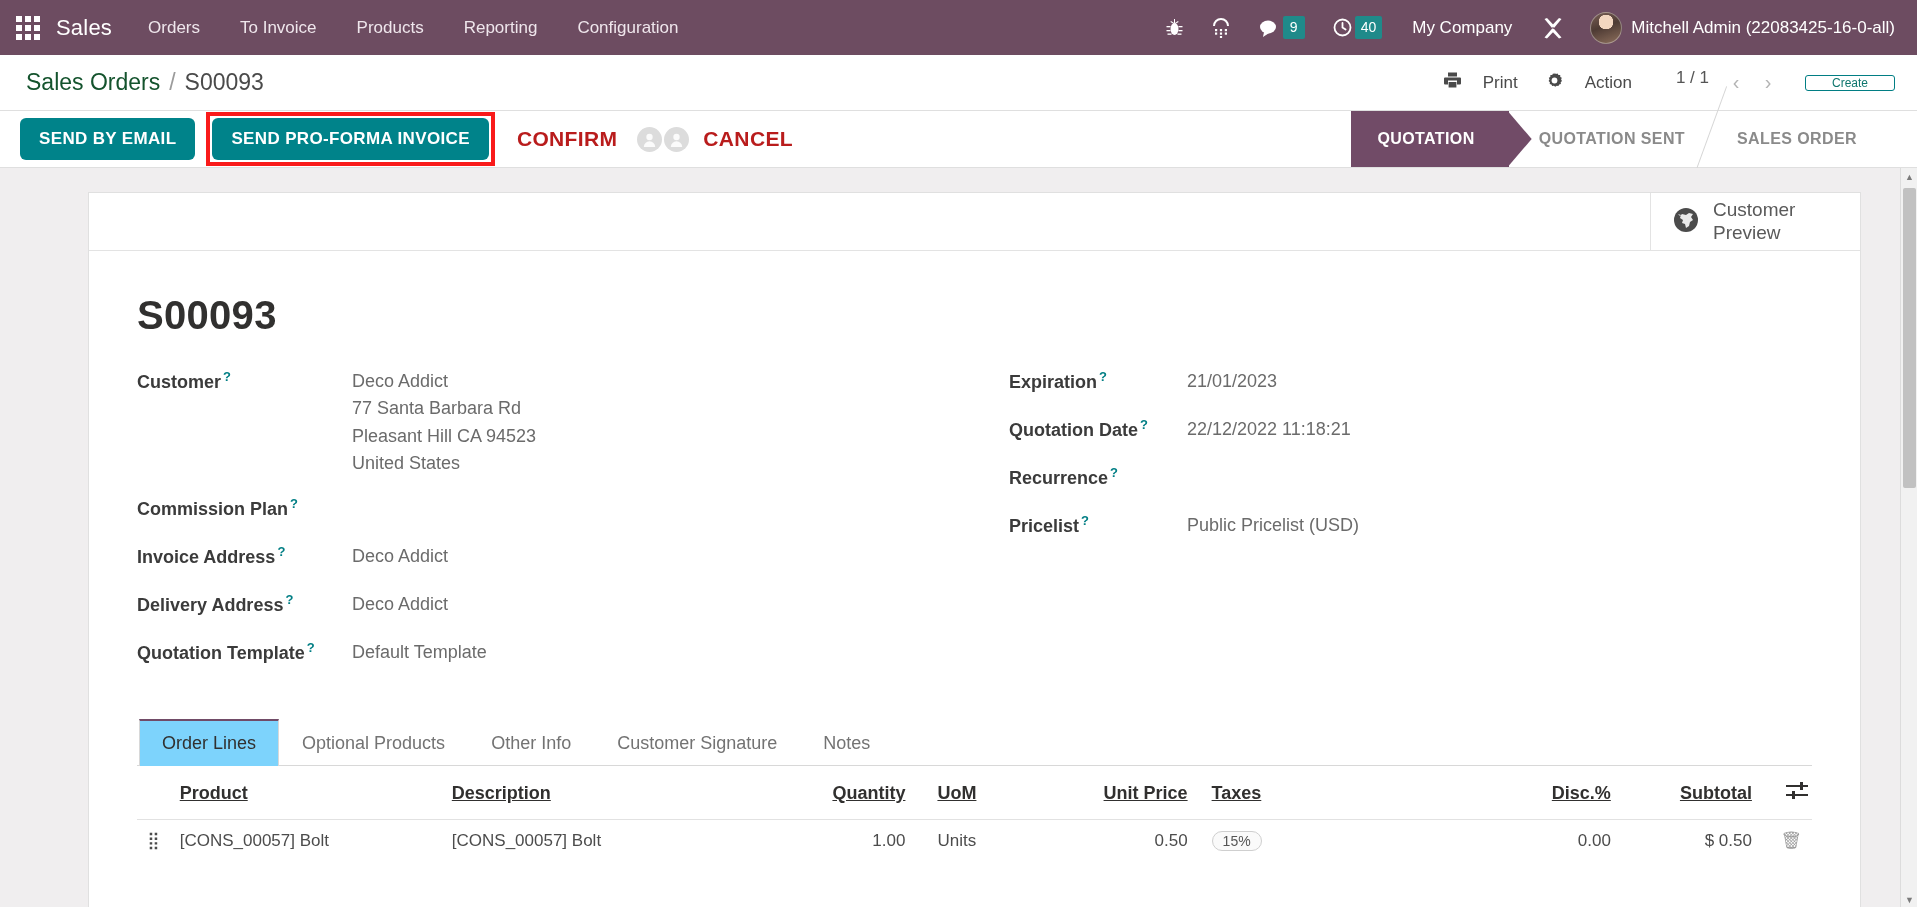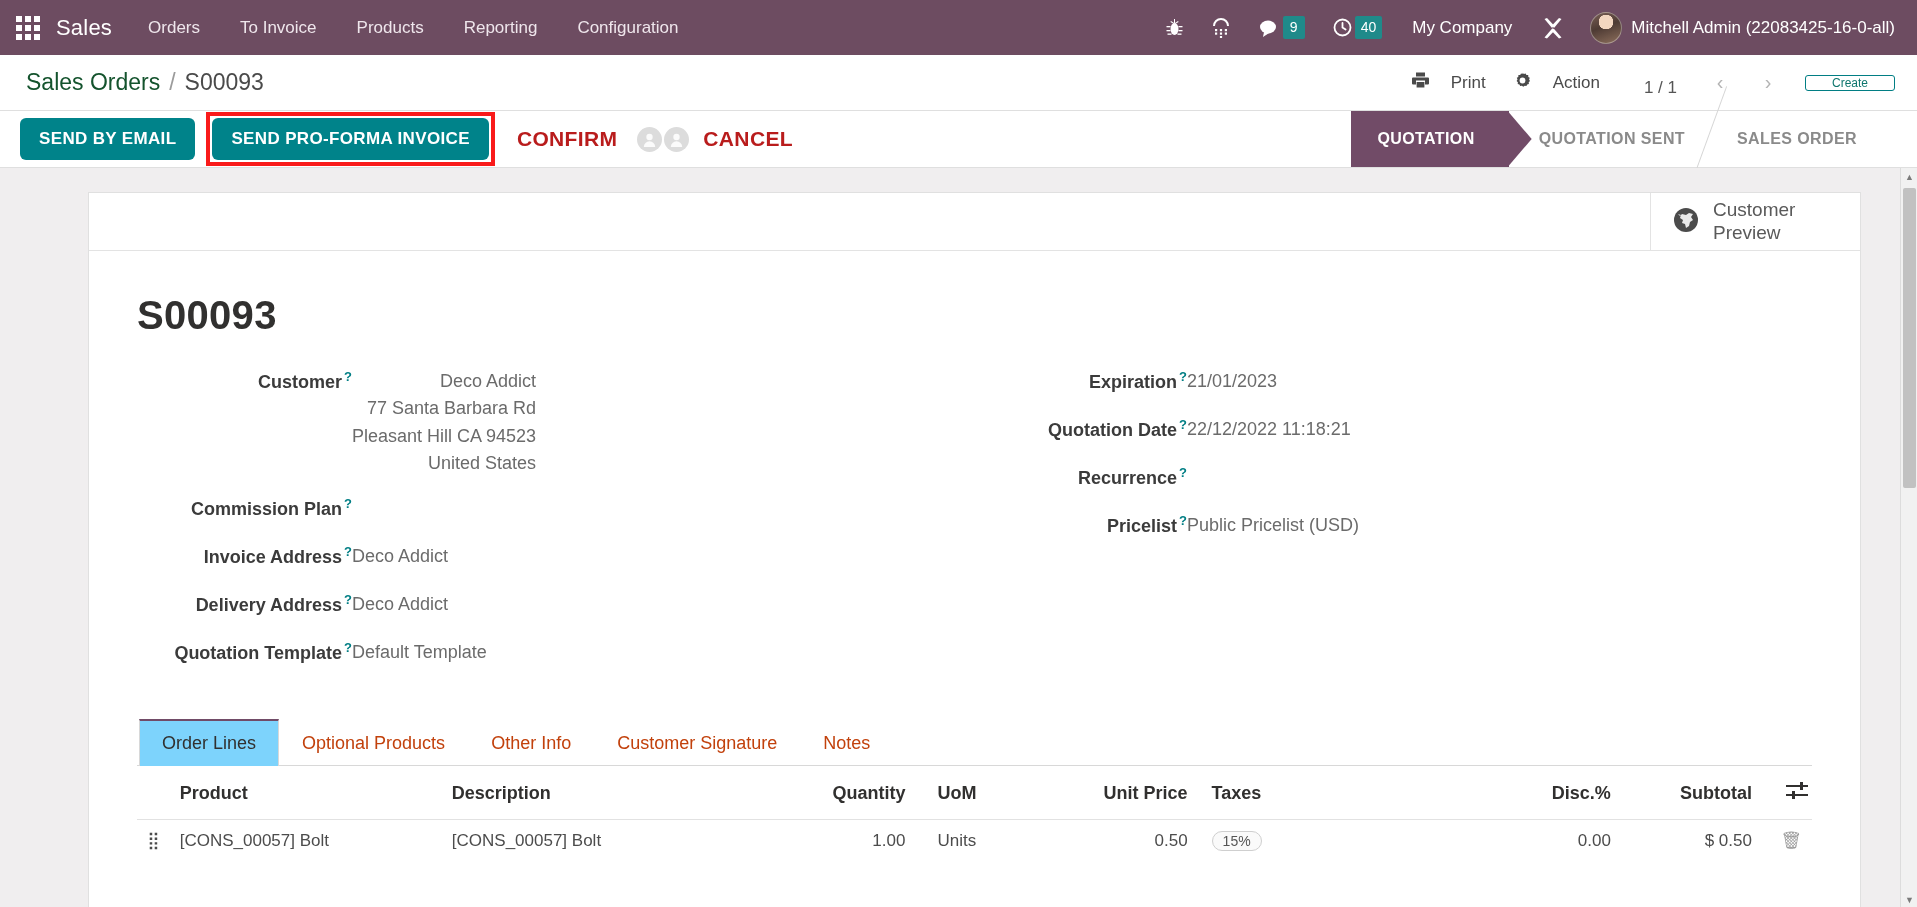--- a/index.html
+++ b/index.html
@@ -128,24 +128,24 @@
     gap: 0;
   }
   .cp-btn {
     display: flex; align-items: center; gap: 22px;
     font-size: 17px; color: #4a4a4a;
     padding: 6px 14px;
     cursor: pointer;
     white-space: nowrap;
   }
   .pager {
-    display: flex; align-items: flex-end;
+    display: flex; align-items: flex-start;
     font-size: 17px; color: #555;
     margin-left: 20px;
-    gap: 18px;
+    gap: 2px;
   }
   .pager-value { padding: 0 10px; white-space: nowrap; }
   .pager-arrow {
     width: 30px; height: 30px;
     display: flex; align-items: center; justify-content: center;
     color: #b3b3b3;
     cursor: pointer;
     font-size: 20px;
   }
   .create-btn {
@@ -306,21 +306,20 @@
     font-weight: 700;
     color: #31302f;
     letter-spacing: .3px;
     margin: 16px 0 30px 0;
   }
 
   .form-grid {
     display: grid;
     grid-template-columns: 1fr 1fr;
     column-gap: 69px;
-    text-align: right;
   }
   .field-row {
     display: flex;
     align-items: flex-start;
     margin-bottom: 20px;
     min-height: 28px;
   }
   .field-label {
     width: 215px;
     flex: none;
@@ -353,21 +352,21 @@
   
   .notebook { margin-top: 32px; }
   .nb-tabs {
     display: flex;
     align-items: flex-end;
     border-bottom: 1px solid #d8d8d8;
     padding-left: 2px;
   }
   .nb-tab {
     font-size: 18px;
-    color: #c2410c;
+    color: #737373;
     padding: 13px 22px 12px;
     cursor: pointer;
     border: 1px solid transparent;
     border-bottom: none;
     margin-bottom: -1px;
     white-space: nowrap;
   }
   .nb-tab.active {
     color: #31302f;
     background: #7dd3fc;
@@ -379,20 +378,21 @@
   
   .lines-table { width: 100%; border-collapse: collapse; }
   .lines-table th {
     font-size: 18px;
     font-weight: bold;
     color: #31302f;
     text-align: left;
     padding: 16px 10px 14px;
     border-bottom: 1px solid #e2e2e2;
     white-space: nowrap;
+    text-decoration: underline;
   }
   .lines-table th.num { text-align: right; }
   .lines-table th.optcol { width: 48px; text-align: right; padding-right: 4px; }
   .lines-table td {
     font-size: 17px;
     color: #4c4c4c;
     padding: 10px;
     white-space: nowrap;
   }
   .lines-table td.num { text-align: right; }

